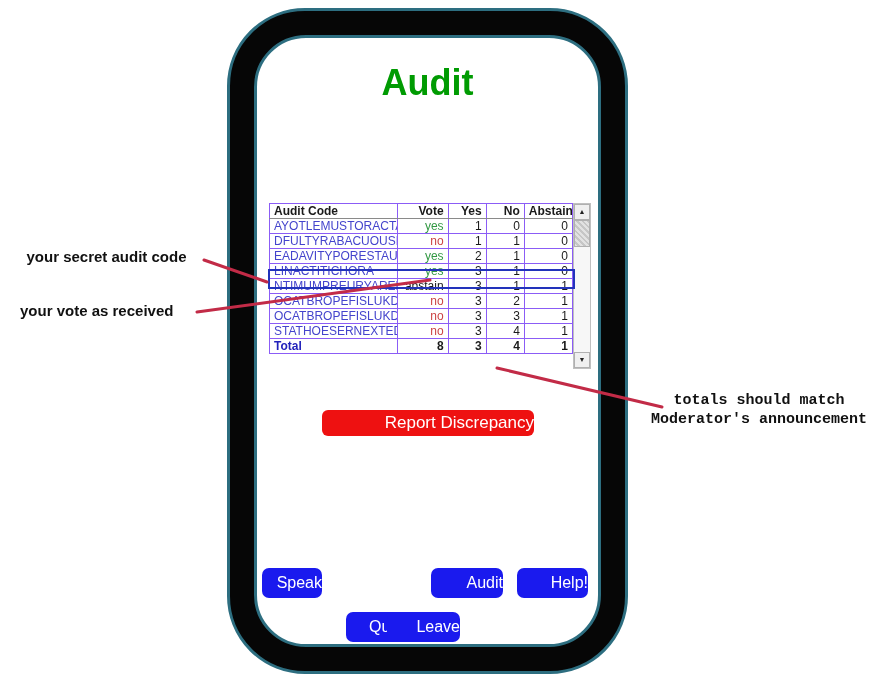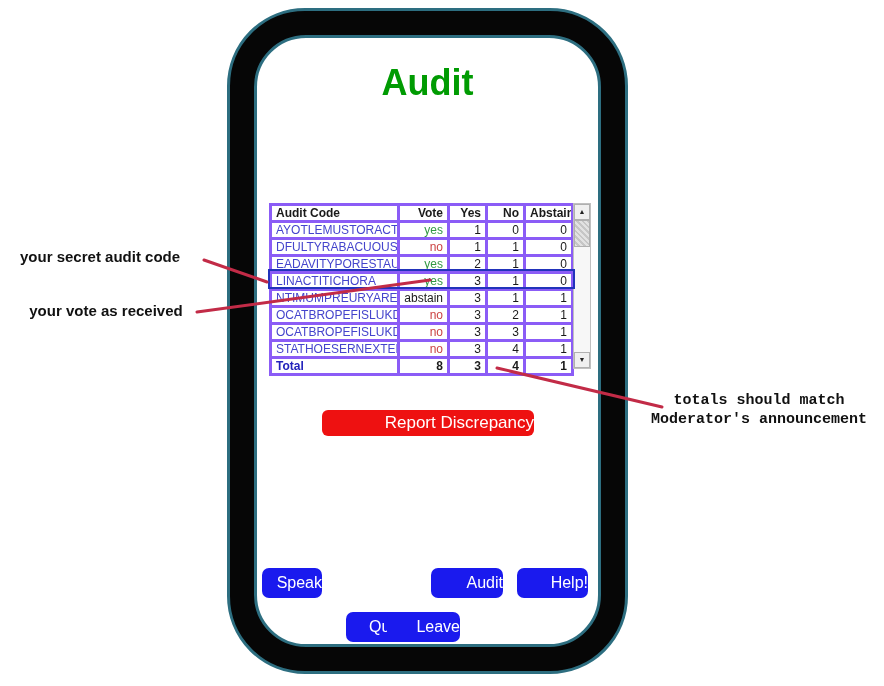--- a/index.html
+++ b/index.html
@@ -12,21 +12,21 @@
   .screen { position:absolute; left:254px; top:35px; width:347px; height:612px;
             background:#ffffff; border:3px solid #2d6e80; border-radius:52px; z-index:2; }
 
   .title { position:absolute; left:254px; top:62px; width:347px; text-align:center;
            font-size:36px; font-weight:bold; color:#009b02; z-index:3; }
 
   
   .audit-table-wrap { position:absolute; left:269px; top:203px; width:322px; height:166px;
                       background:#ffffff; z-index:3; }
   table.audit { border-collapse:collapse; table-layout:fixed; width:304px; }
-  table.audit td, table.audit th { border:3px solid #8b5cf6; height:15px; line-height:14px;
+  table.audit td, table.audit th { border:1px solid #8b5cf6; height:15px; line-height:14px;
        font-size:12px; padding:0 4px; white-space:nowrap; overflow:hidden; background:#fff; }
   table.audit th { font-weight:bold; color:#1a1a1a; border-bottom:1px solid #8a8a8a; text-align:right; }
   table.audit th.col-code { text-align:left; }
   td.code { color:#4444cc; text-align:left; }
   td.num  { text-align:right; color:#1a1a1a; }
   td.vote { text-align:right; }
   .vote-yes { color:#339944; }
   .vote-no { color:#cc4444; }
   .vote-abstain { color:#1a1a1a; }
   tr.total td { font-weight:bold; }
@@ -54,22 +54,22 @@
                 font-size:17px; line-height:26px; border-radius:6px; }
   .btn-nav { background:#1a1aee; font-size:16px; height:30px; line-height:30px; }
   .btn-speak { left:262px; top:568px; width:60px; }
   .btn-queue { left:346px; top:568px; width:71px;margin-top:44px; }
   .btn-audit { left:431px; top:568px; width:72px; }
   .btn-help  { left:517px; top:568px; width:71px; }
   .btn-leave { left:387px; top:612px; width:73px; }
 
   
   .ann { position:absolute; font-weight:bold; font-size:15px; color:#111111; z-index:5; }
-  .ann-secret { left:20px; top:248px; width:173px; text-align:left; }
-  .ann-vote   { left:20px; top:302px; width:172px; text-align:center; }
+  .ann-secret { left:20px; top:248px; width:173px; text-align:center; }
+  .ann-vote   { left:20px; top:302px; width:172px; text-align:left; }
   .ann-totals { left:636px; top:391px; width:246px; text-align:center; line-height:19px;font-family:Liberation Mono, monospace; }
 
   .overlay { position:absolute; left:0; top:0; z-index:6; pointer-events:none; }
 </style>
 </head>
 <body>
 
 <div class="canvas">
 
   <div class="phone"></div>

